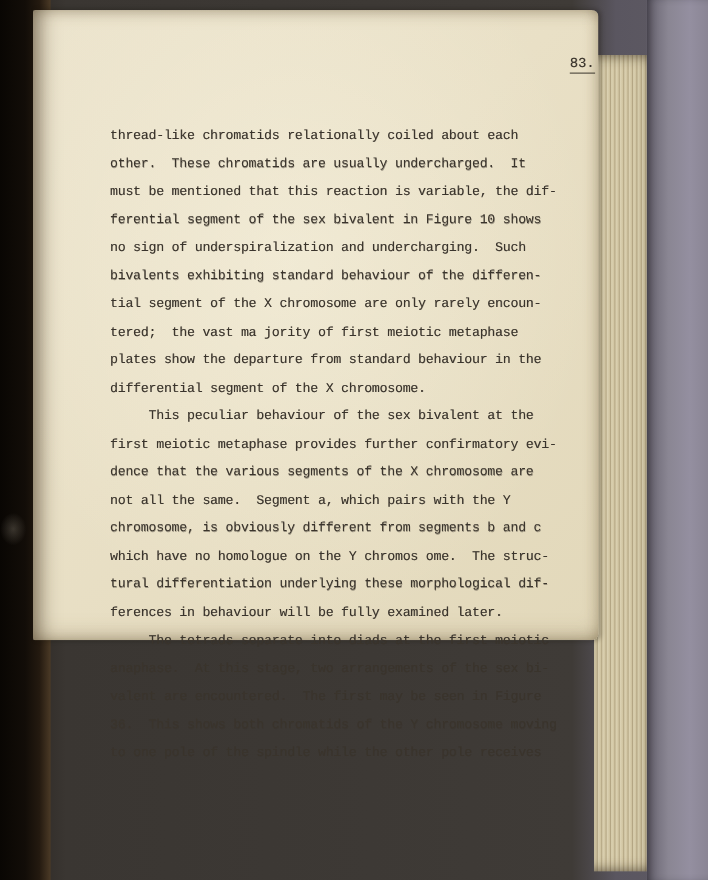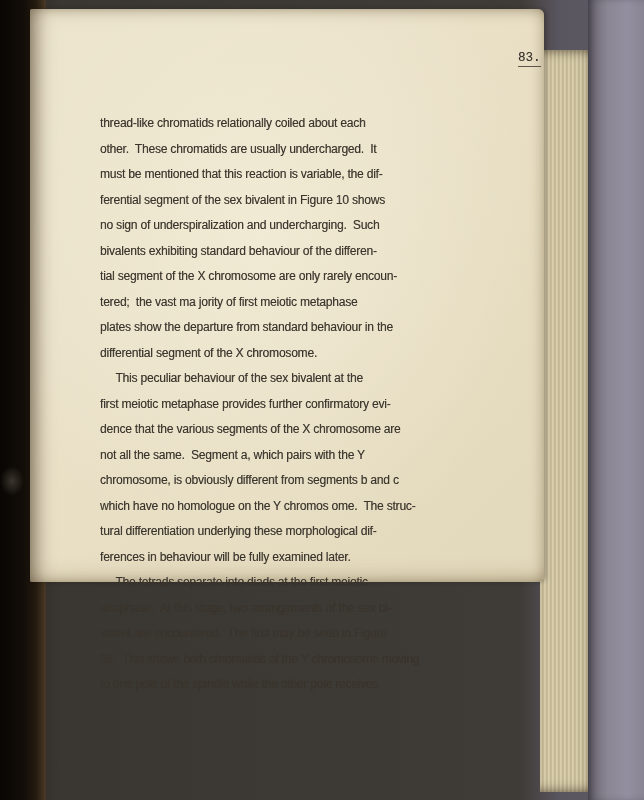--- a/index.html
+++ b/index.html
@@ -83,21 +83,21 @@
     width: 424px;
     font-size: 12px;
     letter-spacing: -0.2px;
     line-height: 25.5px;
     color: #3a342c;
     text-shadow: 0.3px 0.3px 0 rgba(58,52,44,0.45);
   }
 
   .para {
     margin: 0;
-    font-family: Liberation Sans, sans-serif;
+    font-family: Liberation Mono, monospace;
     font-size: inherit;
     line-height: inherit;
     letter-spacing: inherit;
     white-space: pre;
   }
 
   .heading {
     margin: 9px 0 1px 0;
     line-height: 25.5px;
   }

